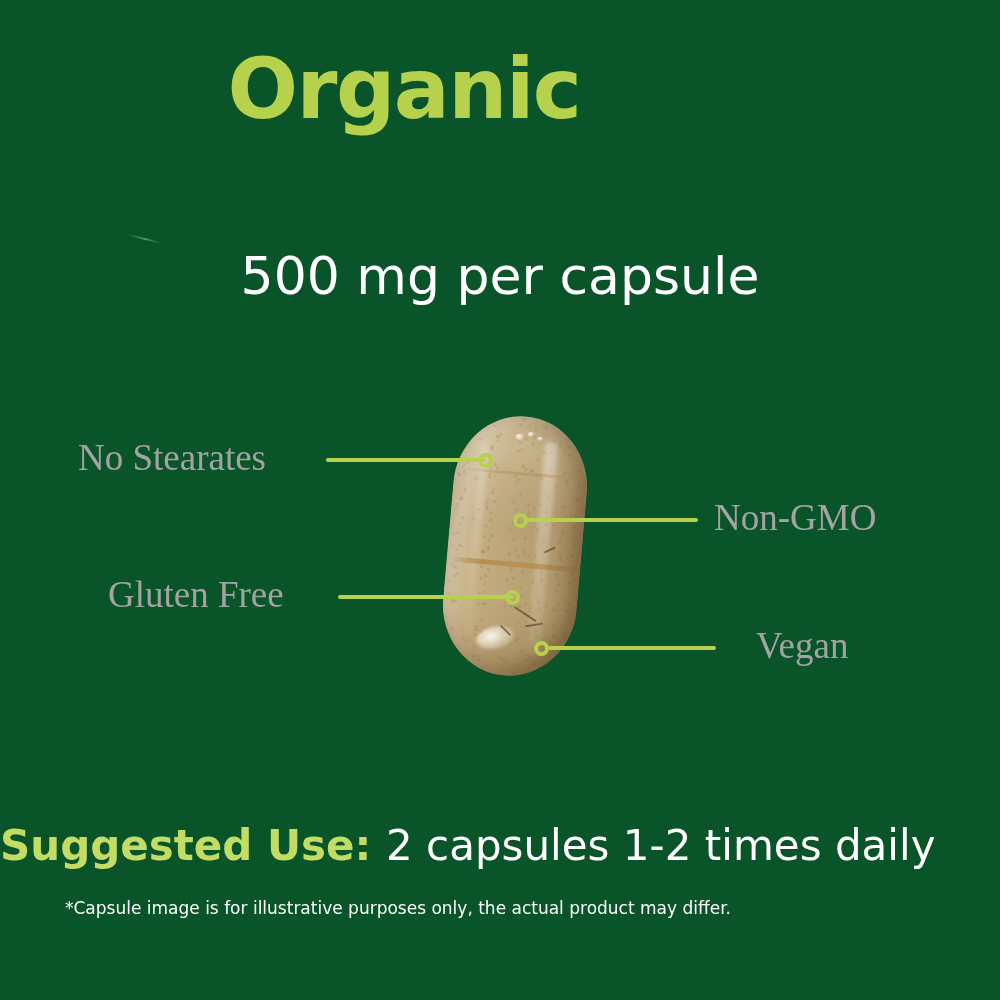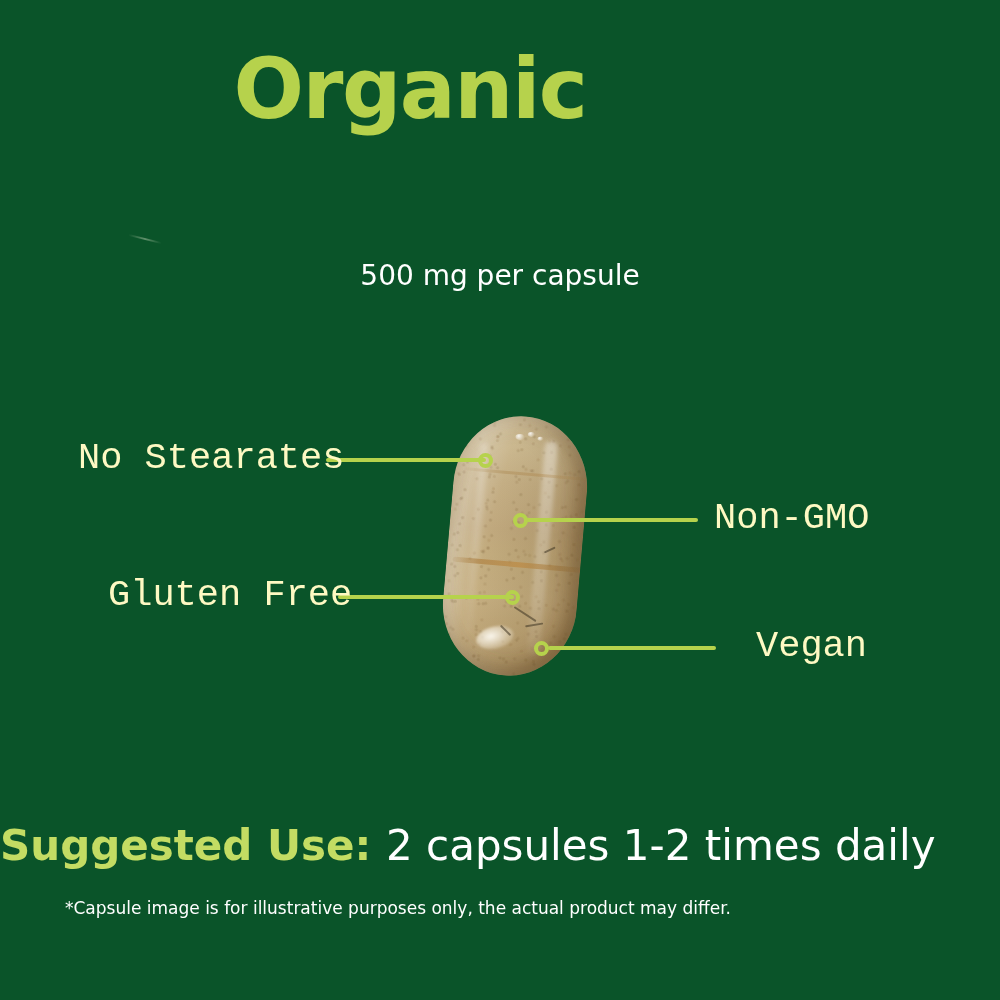--- a/index.html
+++ b/index.html
@@ -16,21 +16,21 @@
     position: relative;
     width: 1000px;
     height: 1000px;
     background: #0a5429;
     overflow: hidden;
   }
 
   
   .title-block {
     position: absolute;
-    left: 8px;
+    left: 2px;
     top: 48px;
     width: 804px;
     text-align: center;
   }
   .title-line {
     display: block;
     color: #b6d24c;
     font-family: "DejaVu Sans", sans-serif;
     font-weight: bold;
     font-size: 83px;
@@ -39,21 +39,21 @@
   }
   .subtitle {
     position: absolute;
     left: 0;
     top: 252px;
     width: 1000px;
     text-align: center;
     color: #ffffff;
     font-family: "DejaVu Sans", sans-serif;
     font-weight: normal;
-    font-size: 28px;
+    font-size: 52px;
     line-height: 48px;
     letter-spacing: 0px;
   }
 
   
   .streak {
     position: absolute;
     left: 128px;
     top: 238px;
     width: 34px;
@@ -232,22 +232,22 @@
     position: absolute;
     width: 15px;
     height: 15px;
     border: 4px solid #b6d24c;
     border-radius: 50%;
     background: transparent;
     box-sizing: border-box;
   }
   .callout-label {
     position: absolute;
-    color: #fef9c3;
-    font-family: Liberation Mono, monospace;
+    color: #a3a3a3;
+    font-family: Liberation Serif, serif;
     font-size: 37px;
     line-height: 44px;
     white-space: nowrap;
   }
 
   
   .suggested {
     position: absolute;
     left: 0;
     top: 820px;

